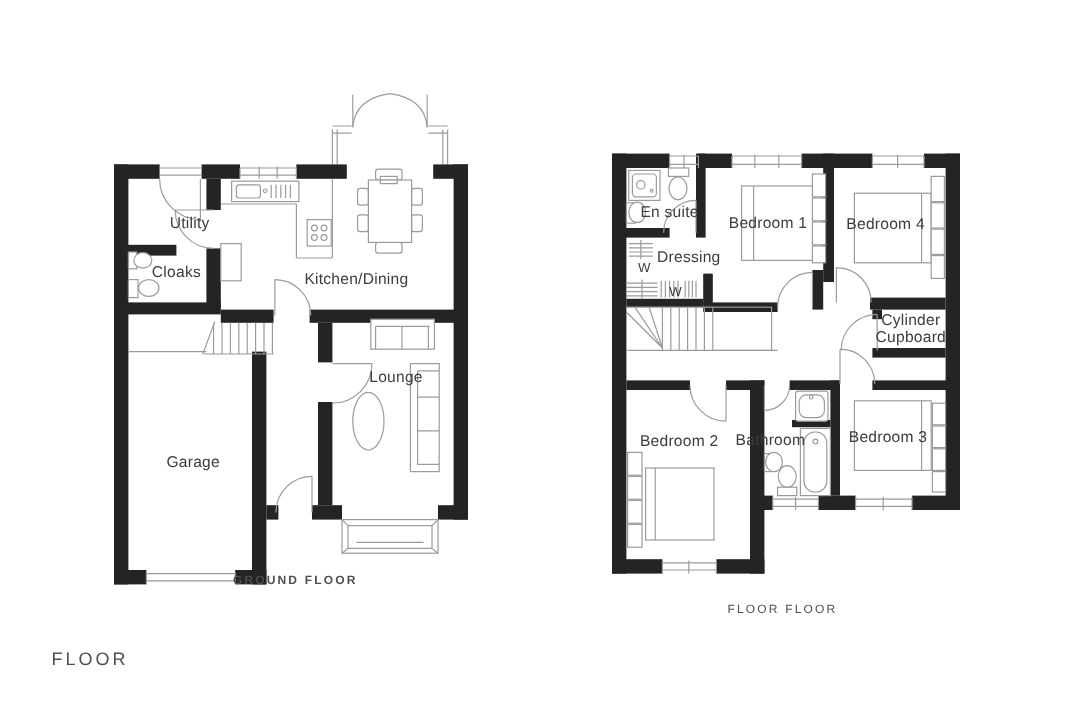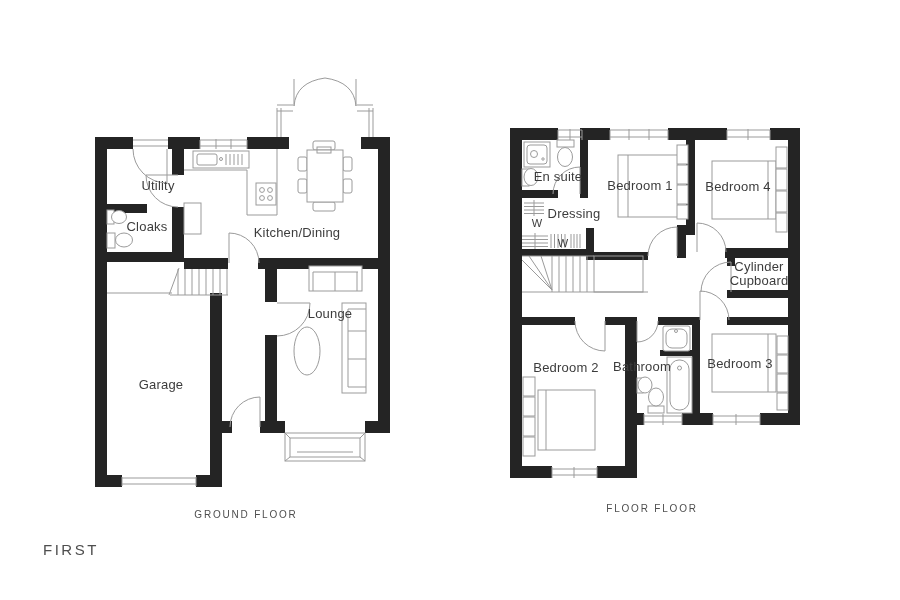--- a/index.html
+++ b/index.html
@@ -337,17 +337,17 @@
   <text class="label" x="738" y="191">Bedroom 4</text>
   <text class="label" x="759" y="271">Cylinder</text>
   <text class="label" x="759" y="285">Cupboard</text>
   <text class="label" x="566" y="372">Bedroom 2</text>
   <text class="label" x="642" y="371">Bathroom</text>
   <text class="label" x="740" y="368">Bedroom 3</text>
   <text class="label small" x="537" y="227">W</text>
   <text class="label small" x="563" y="247">W</text>
 </svg>
 
-<div class="caption" style="left:246px;top:509px;">GROUND FLOOR</div>
+<div class="caption" style="left:246px;top:479px;font-weight:bold;">GROUND FLOOR</div>
 <div class="caption" style="left:652px;top:503px;">FLOOR FLOOR</div>
-<div class="dev-title" style="left:43px;top:541px;">FIRST</div>
+<div class="dev-title" style="left:43px;top:541px;">FLOOR</div>
 
 </div>
 
 </body></html>

